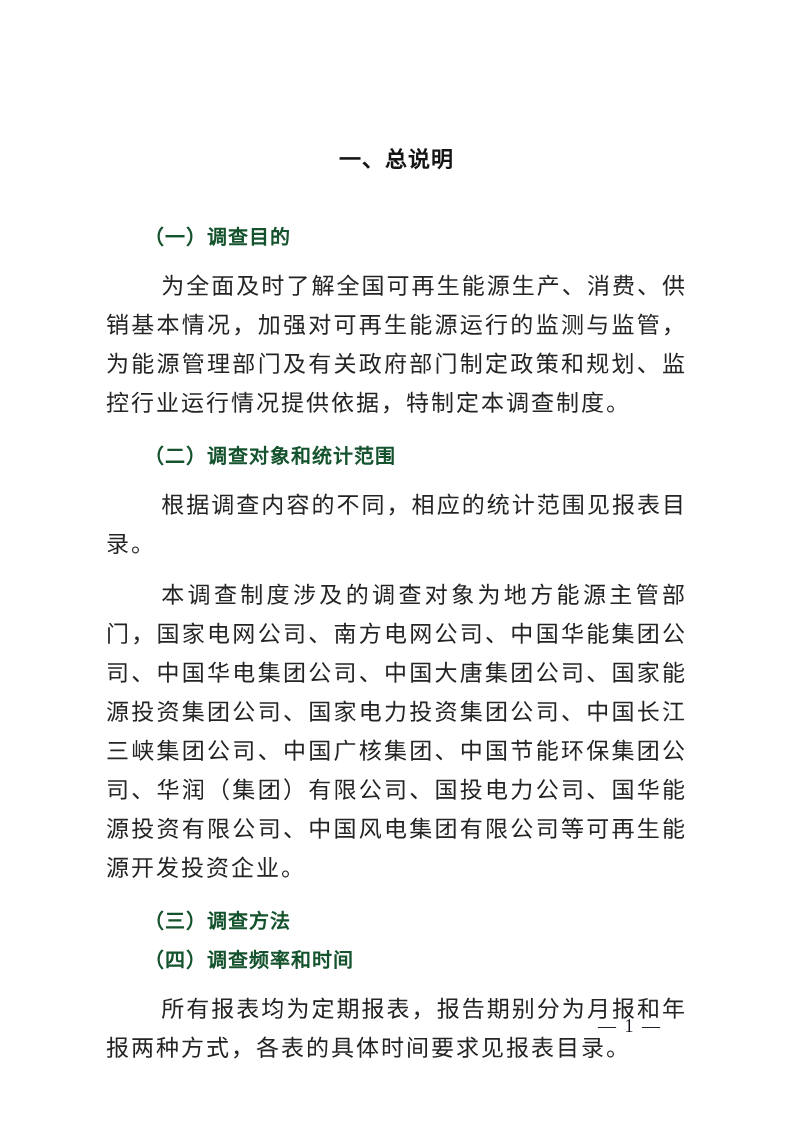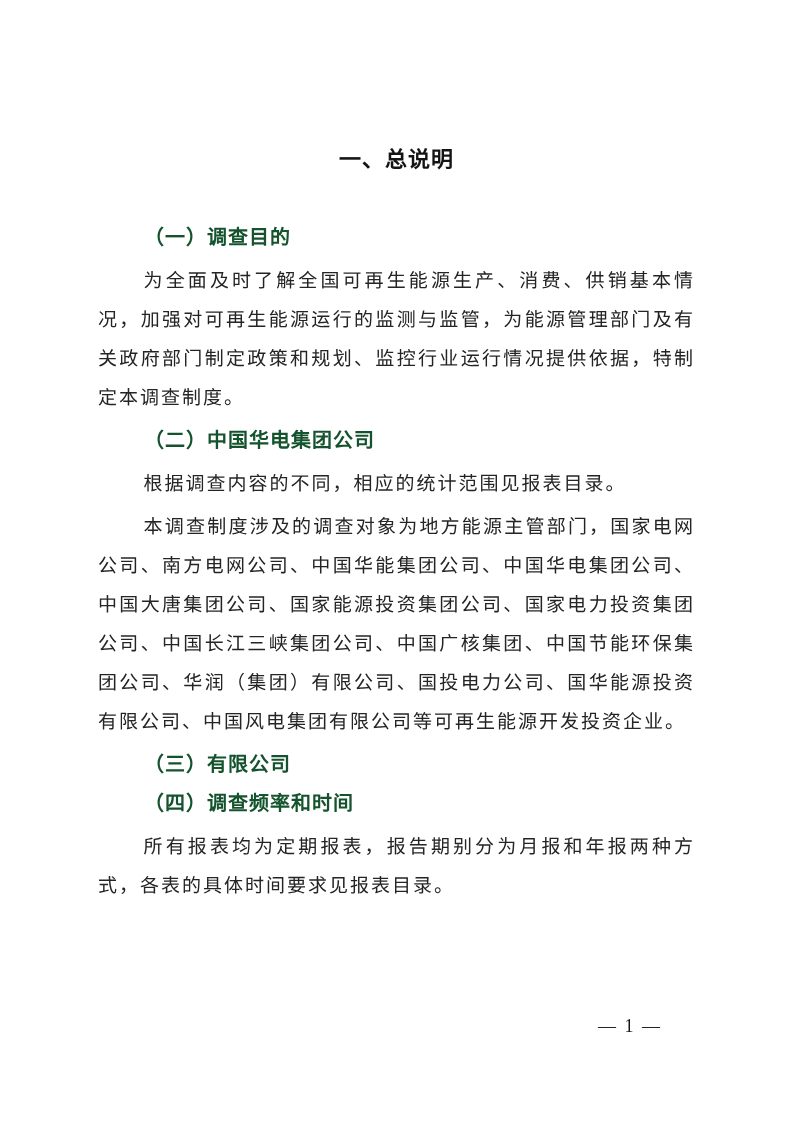--- a/index.html
+++ b/index.html
@@ -32,30 +32,30 @@
   .sec-heading {
     font-family: "Liberation Sans", "DejaVu Sans", sans-serif;
     font-weight: bold;
     font-size: 20px;
     line-height: 39px;
     letter-spacing: 1px;
     color: #14532d;
     margin: 0 0 0 50px;
   }
   .body-para {
-    font-family: Liberation Serif, serif;
-    font-size: 19px;
+    font-family: Liberation Mono, monospace;
+    font-size: 23px;
     line-height: 39px;
     letter-spacing: 2px;
     color: #242424;
     text-align: justify;
     text-justify: inter-character;
     text-align-last: left;
     text-indent: 2.4em;
-    margin: 4px;
+    margin: 12px;
   }
   .page-footer {
     position: absolute;
     top: 1016px;
     right: 131px;
     font-family: "Liberation Serif", "DejaVu Serif", serif;
     font-size: 18px;
     letter-spacing: 2px;
     color: #14141e;
     white-space: nowrap;
@@ -68,27 +68,27 @@
   <div class="content">
 
     <h1 class="doc-title">一、总说明</h1>
 
     <section>
       <h2 class="sec-heading">（一）调查目的</h2>
       <p class="body-para">为全面及时了解全国可再生能源生产、消费、供销基本情况，加强对可再生能源运行的监测与监管，为能源管理部门及有关政府部门制定政策和规划、监控行业运行情况提供依据，特制定本调查制度。</p>
     </section>
 
     <section>
-      <h2 class="sec-heading">（二）中国华电集团公司</h2>
+      <h2 class="sec-heading">（二）调查对象和统计范围</h2>
       <p class="body-para">根据调查内容的不同，相应的统计范围见报表目录。</p>
       <p class="body-para">本调查制度涉及的调查对象为地方能源主管部门，国家电网公司、南方电网公司、中国华能集团公司、中国华电集团公司、中国大唐集团公司、国家能源投资集团公司、国家电力投资集团公司、中国长江三峡集团公司、中国广核集团、中国节能环保集团公司、华润（集团）有限公司、国投电力公司、国华能源投资有限公司、中国风电集团有限公司等可再生能源开发投资企业。</p>
     </section>
 
     <section>
-      <h2 class="sec-heading">（三）有限公司</h2>
+      <h2 class="sec-heading">（三）调查方法</h2>
     </section>
 
     <section>
       <h2 class="sec-heading">（四）调查频率和时间</h2>
       <p class="body-para">所有报表均为定期报表，报告期别分为月报和年报两种方式，各表的具体时间要求见报表目录。</p>
     </section>
 
 
   </div>
 

